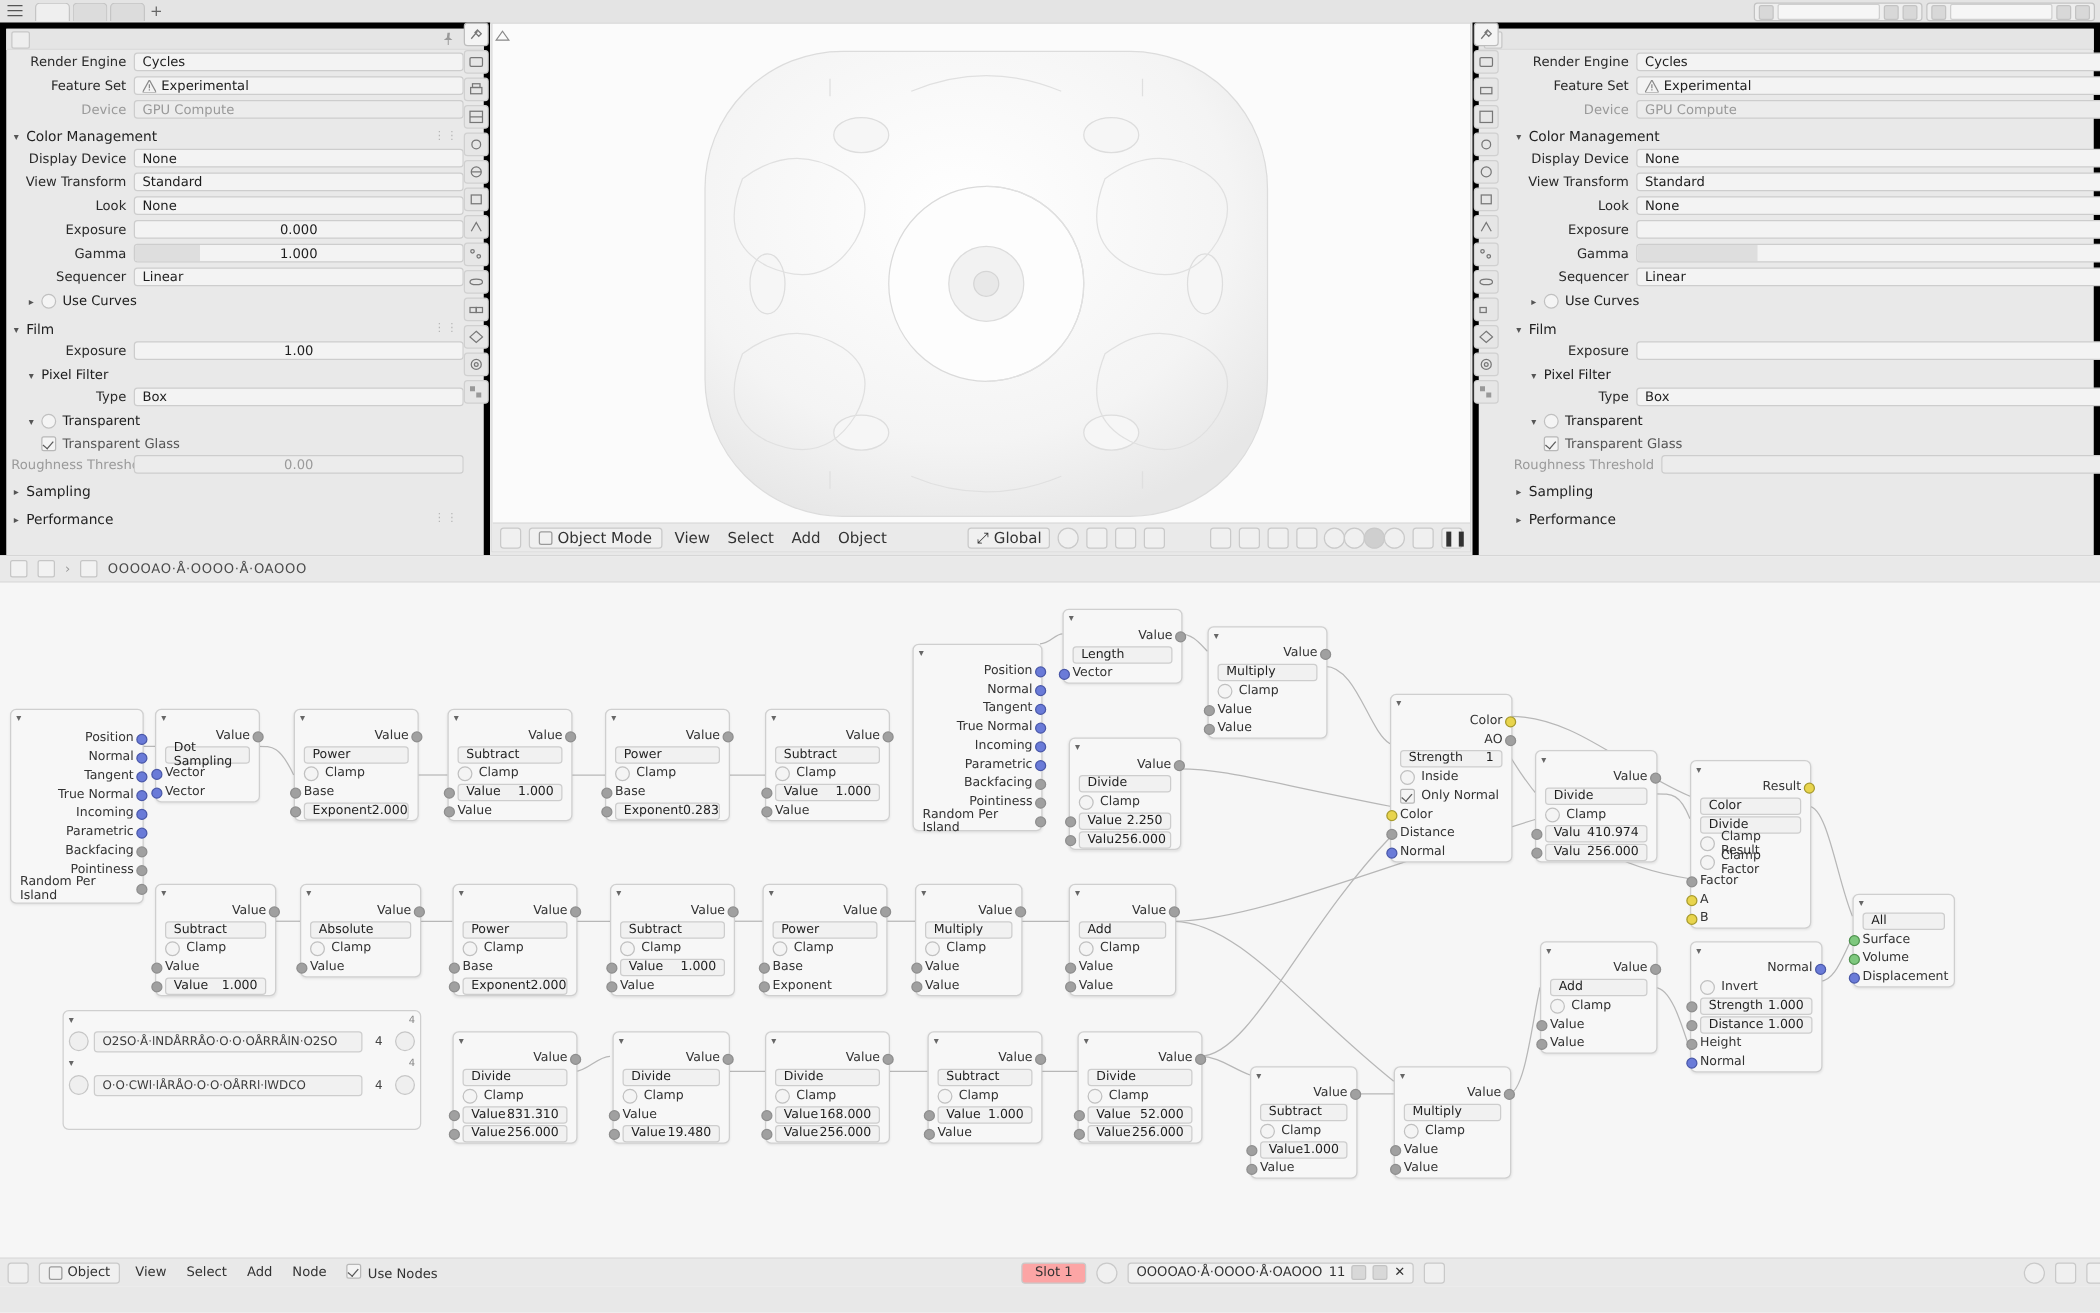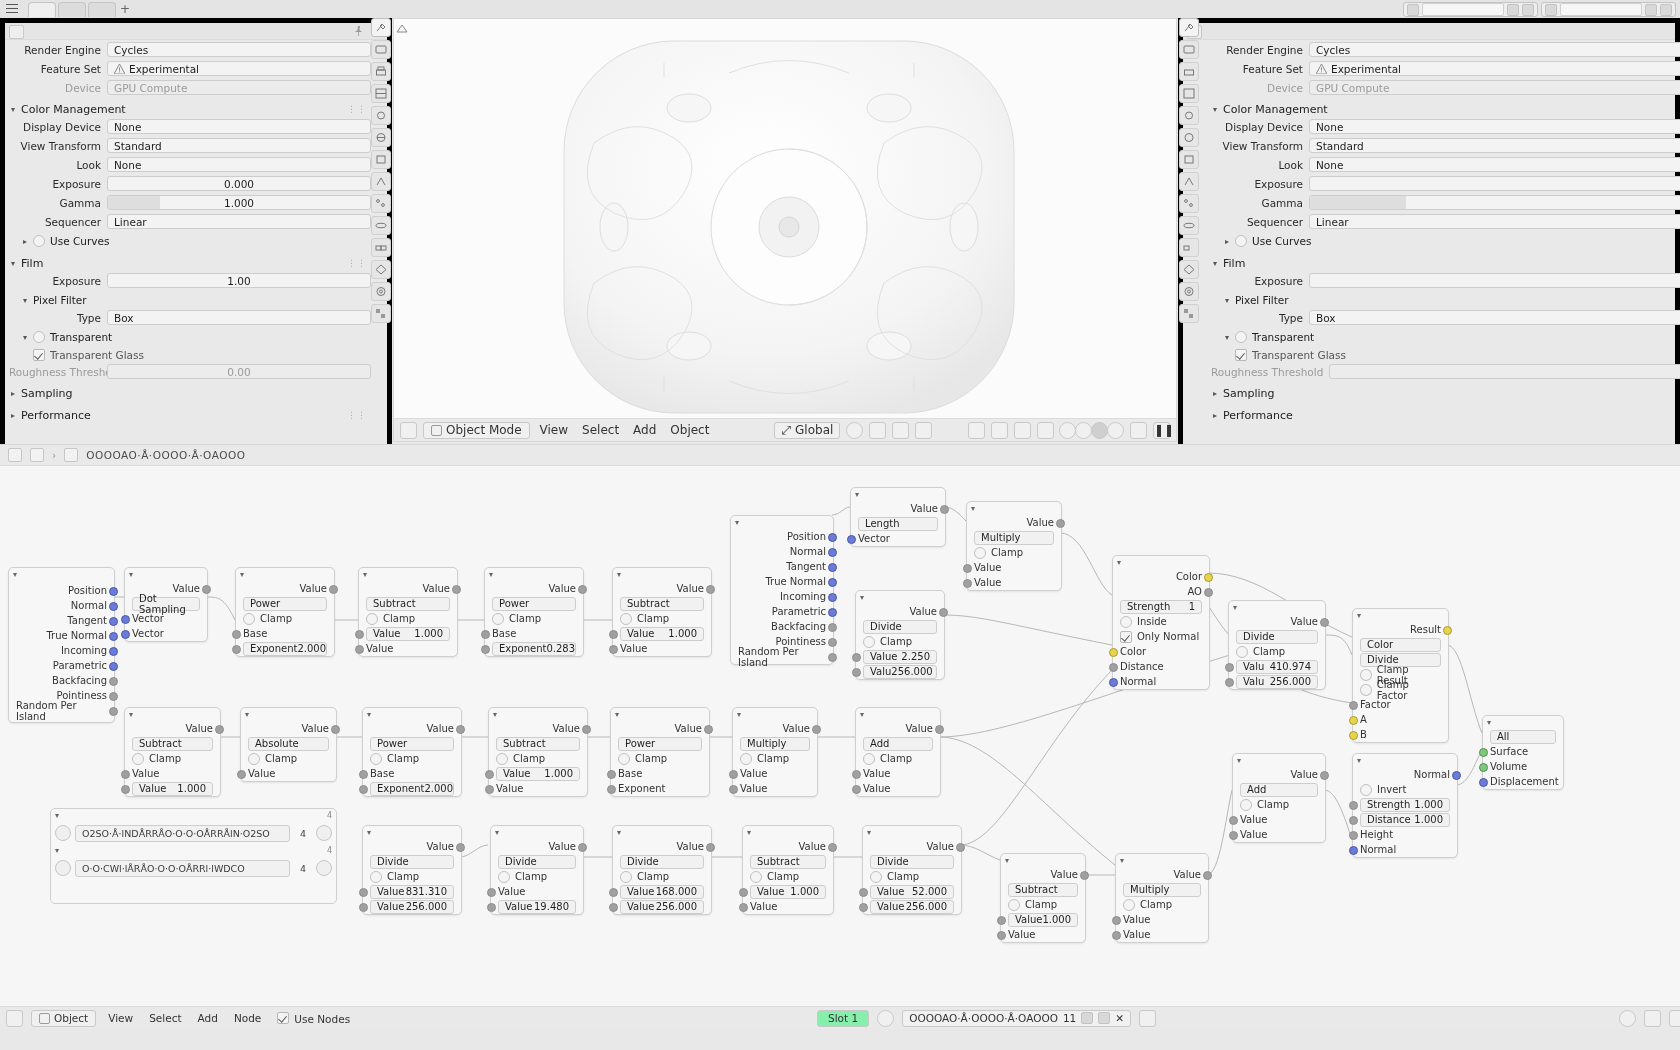--- a/index.html
+++ b/index.html
@@ -72,21 +72,21 @@
   .shade .rnd{border-radius:50%;margin-left:-1px;}
   .shade .rnd.on{background:#cfcfcf;}
   .model{position:absolute;left:160px;top:14px;width:470px;height:388px;}
 
   
   .nodeed{position:absolute;left:0;top:444px;width:1680px;height:584px;background:#f6f6f6;border-top:1px solid #d6d6d6;overflow:hidden;}
   .ne-head{position:absolute;left:0;top:0;width:1680px;height:20px;background:#e9e9e9;border-bottom:1px solid #dcdcdc;display:flex;align-items:center;gap:8px;padding:0 8px;font-size:10.5px;color:#444;}
   .ne-ico{width:12px;height:12px;border:1px solid #c6c6c6;background:#f2f2f2;border-radius:2px;}
   .breadcrumb{color:#4a4a4a;letter-spacing:0.5px;}
   .ne-foot{position:absolute;left:0;bottom:0;width:1680px;height:22px;background:#e9e9e9;border-top:1px solid #dcdcdc;display:flex;align-items:center;gap:8px;padding:0 6px;font-size:10.5px;color:#333;}
-  .slotbox{display:flex;align-items:center;height:15px;padding:0 10px;border:1px solid #c9c9c9;background:#86efac;border-radius:3px;}
+  .slotbox{display:flex;align-items:center;height:15px;padding:0 10px;border:1px solid #c9c9c9;background:#fca5a5;border-radius:3px;}
   .matbox{display:flex;align-items:center;gap:5px;height:15px;padding:0 6px;border:1px solid #c9c9c9;background:#f1f1f1;border-radius:3px;}
 
   
   .node{position:absolute;background:#f7f7f7;border:1px solid #cfcfcf;border-radius:5px;box-shadow:0 1px 2px rgba(0,0,0,.08);font-size:10px;color:#1f1f1f;}
   .n-head{height:13px;display:flex;align-items:center;padding:0 4px;color:#666;font-size:8px;}
   .n-body{padding:2px 0 4px;}
   .prow{height:15px;display:flex;align-items:center;padding:0 7px;position:relative;}
   .prow.r{justify-content:flex-end;}
   .wdg{height:14px;border:1px solid #cdcdcd;background:#f1f1f1;border-radius:3px;display:flex;align-items:center;padding:0 6px;width:100%;box-sizing:border-box;font-size:10px;}
   .wdg.split{justify-content:space-between;}

